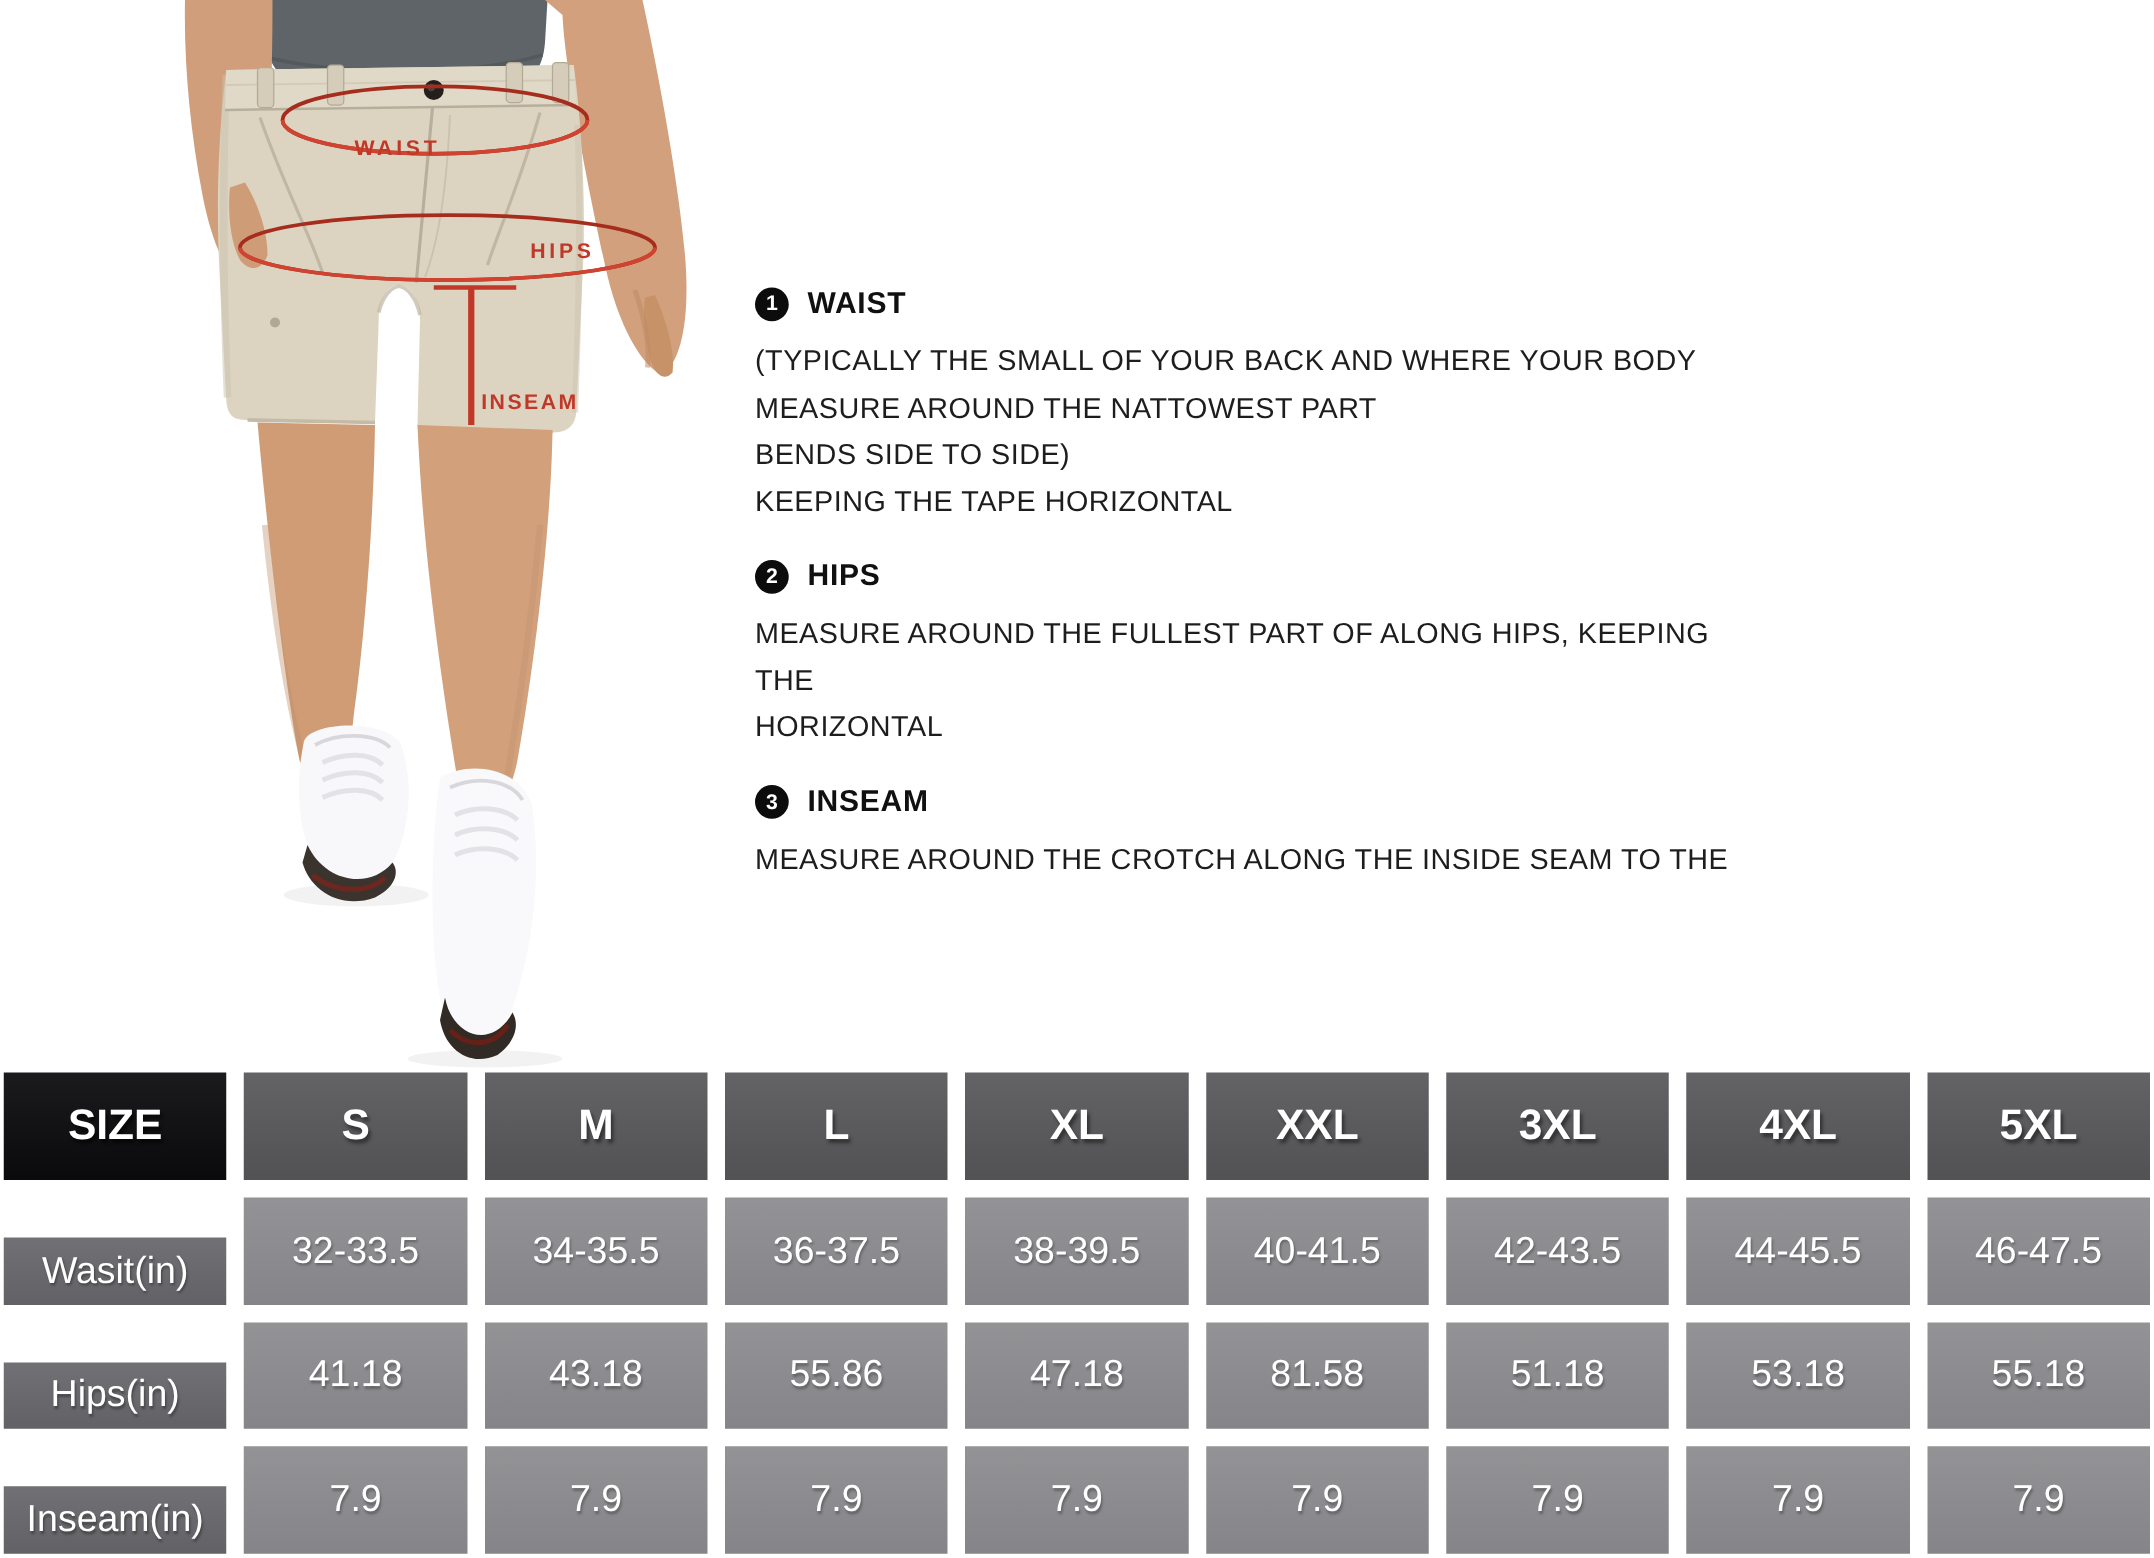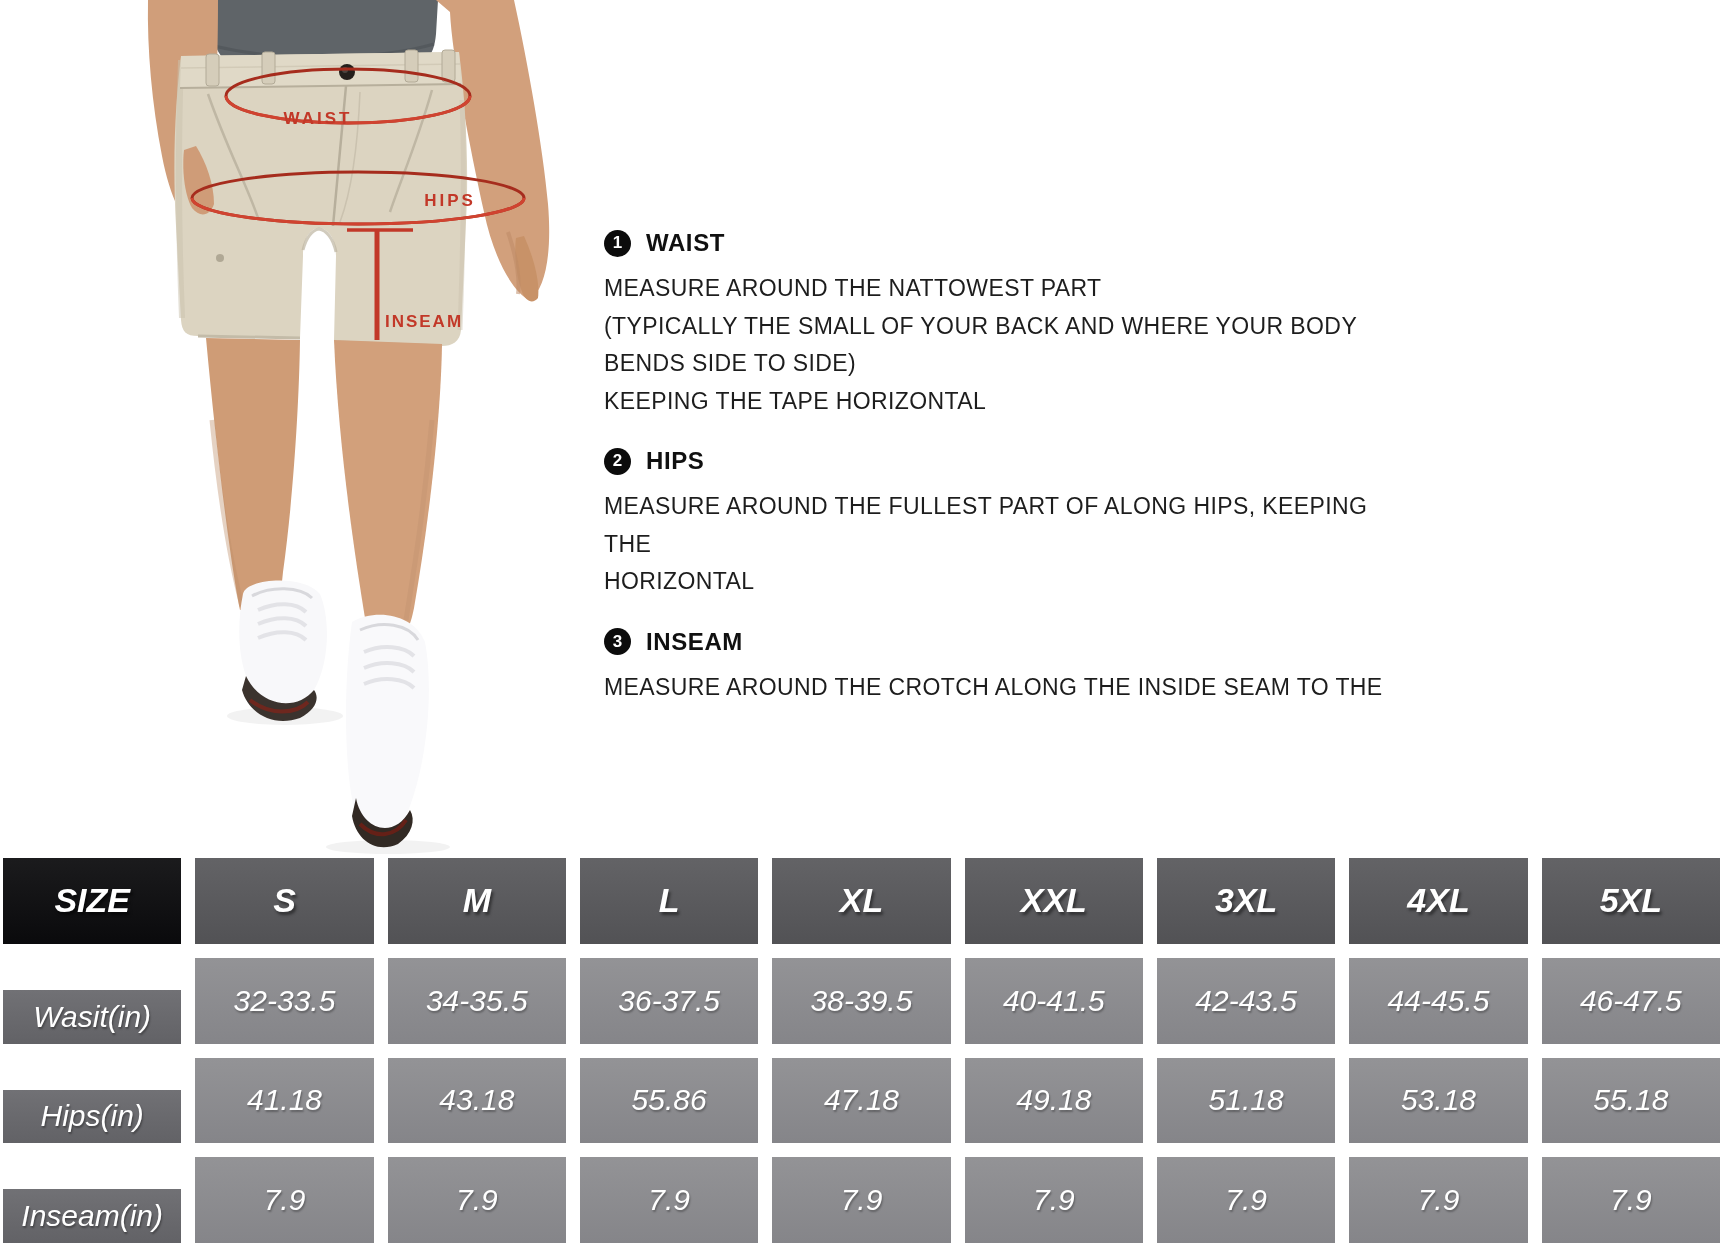--- a/index.html
+++ b/index.html
@@ -16,21 +16,21 @@
   .num-circle{
     width:27px;height:27px;border-radius:50%;background:#0c0c0c;color:#fff;
     display:flex;align-items:center;justify-content:center;
     font-size:17px;font-weight:bold;flex:0 0 auto;
   }
   .sec-title{font-size:24px;font-weight:bold;letter-spacing:.6px;color:#101010;}
   .line{font-size:23px;line-height:37.5px;letter-spacing:.4px;color:#1d1d1d;}
   
   .size-table{
     position:absolute;left:3px;right:3px;top:858px;bottom:3px;
-    display:grid;grid-template-columns:repeat(9,1fr);grid-auto-rows:1fr;gap:14px;font-style:italic;
+    display:grid;grid-template-columns:repeat(9,1fr);grid-auto-rows:1fr;gap:14px;
   }
   .cell{
     display:flex;align-items:center;justify-content:center;
     color:#fff;font-size:30px;
   }
   .cell.head{
     background:linear-gradient(#636366,#525255);
     font-size:34px;font-weight:bold;
     text-shadow:2px 3px 3px rgba(0,0,0,.45);
   }
@@ -146,22 +146,22 @@
     </svg>
   </div>
 
   <div class="instructions">
 
     <div class="section">
       <div class="sec-head">
         <span class="num-circle">1</span>
         <span class="sec-title">WAIST</span>
       </div>
+      <div class="line">(TYPICALLY THE SMALL OF YOUR BACK AND WHERE YOUR BODY</div>
       <div class="line">MEASURE AROUND THE NATTOWEST PART</div>
-      <div class="line">(TYPICALLY THE SMALL OF YOUR BACK AND WHERE YOUR BODY</div>
       <div class="line">BENDS SIDE TO SIDE)</div>
       <div class="line">KEEPING THE TAPE HORIZONTAL</div>
     </div>
 
     <div class="section">
       <div class="sec-head">
         <span class="num-circle">2</span>
         <span class="sec-title">HIPS</span>
       </div>
       <div class="line">MEASURE AROUND THE FULLEST PART OF ALONG HIPS, KEEPING THE</div>
@@ -198,21 +198,21 @@
     <div class="cell val">40-41.5</div>
     <div class="cell val">42-43.5</div>
     <div class="cell val">44-45.5</div>
     <div class="cell val">46-47.5</div>
 
     <div class="cell rowlabel">Hips(in)</div>
     <div class="cell val">41.18</div>
     <div class="cell val">43.18</div>
     <div class="cell val">55.86</div>
     <div class="cell val">47.18</div>
-    <div class="cell val">49.18</div>
+    <div class="cell val">81.58</div>
     <div class="cell val">51.18</div>
     <div class="cell val">53.18</div>
     <div class="cell val">55.18</div>
 
     <div class="cell rowlabel">Inseam(in)</div>
     <div class="cell val">7.9</div>
     <div class="cell val">7.9</div>
     <div class="cell val">7.9</div>
     <div class="cell val">7.9</div>
     <div class="cell val">7.9</div>

